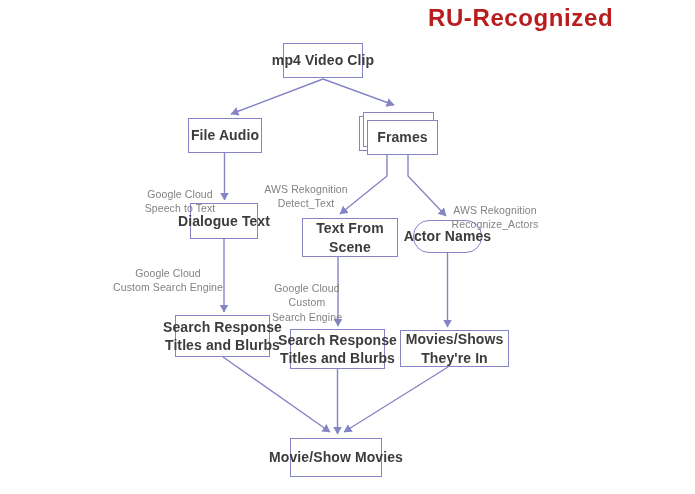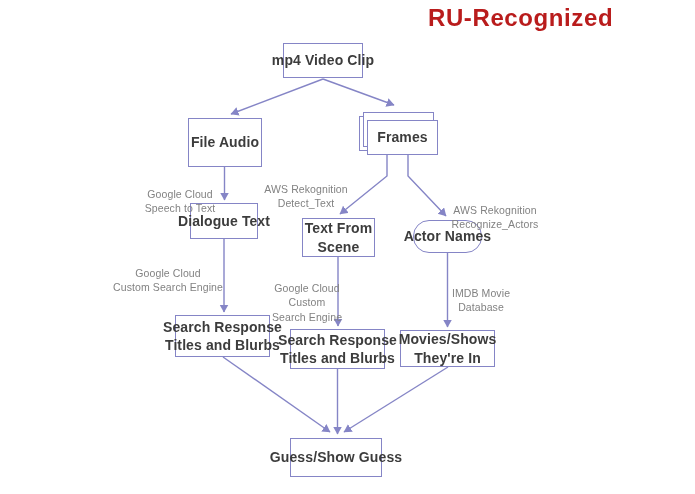--- a/index.html
+++ b/index.html
@@ -61,76 +61,74 @@
     <path d="M447.5,253 L447.5,327" marker-end="url(#arw)"></path>
     <path d="M223,357 L330,432" marker-end="url(#arw)"></path>
     <path d="M337.5,369 L337.5,434" marker-end="url(#arw)"></path>
     <path d="M448,367 L344,432" marker-end="url(#arw)"></path>
   </svg>
 
   <div class="node" style="left:283px; top:43px; width:80px; height:35px;">
     <span class="lbl">mp4 Video Clip</span>
   </div>
 
-  <div class="node" style="left:188px; top:118px; width:74px; height:49px;">
+  <div class="node" style="left:188px; top:118px; width:74px; height:35px;">
     <span class="lbl">File Audio</span>
   </div>
 
   <div style="position:absolute; left:359px; top:108px; width:79px; height:43px;">
     <div class="stack-layer" style="left:0px; top:8px; width:71px; height:35px;"></div>
     <div class="stack-layer" style="left:4px; top:4px; width:71px; height:35px;"></div>
     <div class="node" style="left:8px; top:0px; width:71px; height:35px;margin-top:12px;">
       <span class="lbl">Frames</span>
     </div>
   </div>
 
   <div class="node" style="left:190px; top:203px; width:68px; height:36px;">
     <span class="lbl">Dialogue Text</span>
   </div>
 
-  <div class="node" style="left:302px; top:218px; width:73px; height:39px;align-items:center;">
+  <div class="node" style="left:302px; top:218px; width:96px; height:39px;align-items:center;">
     <span class="lbl">Text From
 Scene</span>
   </div>
 
   <div class="node" style="left:413px; top:220px; width:69px; height:33px;border-radius:16px;">
     <span class="lbl">Actor Names</span>
   </div>
 
   <div class="node" style="left:175px; top:315px; width:95px; height:42px;">
     <span class="lbl">Search Response
 Titles and Blurbs</span>
   </div>
 
   <div class="node" style="left:290px; top:329px; width:95px; height:40px;">
     <span class="lbl">Search Response
 Titles and Blurbs</span>
   </div>
 
-  <div class="node" style="left:400px; top:330px; width:95px; height:37px;">
+  <div class="node" style="left:400px; top:330px; width:109px; height:37px;">
     <span class="lbl">Movies/Shows
 They're In</span>
   </div>
 
   <div class="node" style="left:290px; top:438px; width:92px; height:39px;">
-    <span class="lbl">Guess/Show Guess</span>
+    <span class="lbl">Movie/Show Movies</span>
   </div>
 
   <div class="edge-label" style="left:180px; top:167px;">Google Cloud
 Speech to Text</div>
 
   <div class="edge-label" style="left:306px; top:162px;">AWS Rekognition
 Detect_Text</div>
 
   <div class="edge-label" style="left:495px; top:183px;">AWS Rekognition
 Recognize_Actors</div>
 
   <div class="edge-label" style="left:168px; top:246px;">Google Cloud
 Custom Search Engine</div>
 
   <div class="edge-label" style="left:307px; top:261px;">Google Cloud
 Custom
 Search Engine</div>
 
-  <div class="edge-label" style="left:481px; top:266px;">IMDB Movie
-Database</div>
 
 </div>
 
 </body></html>

